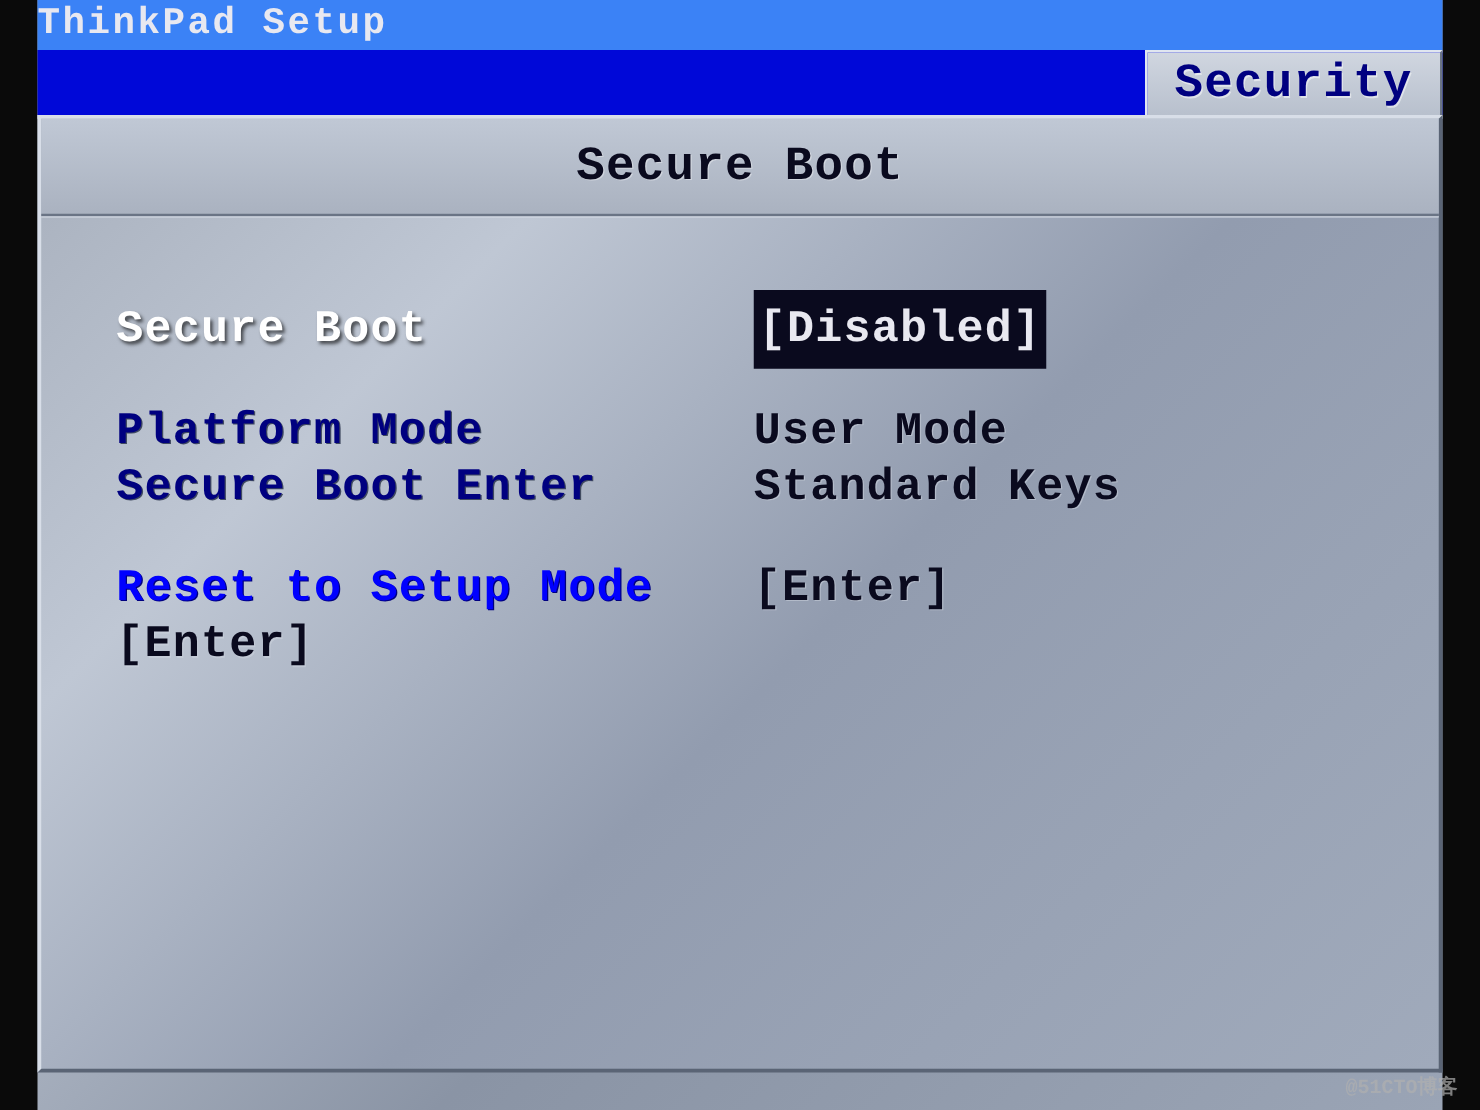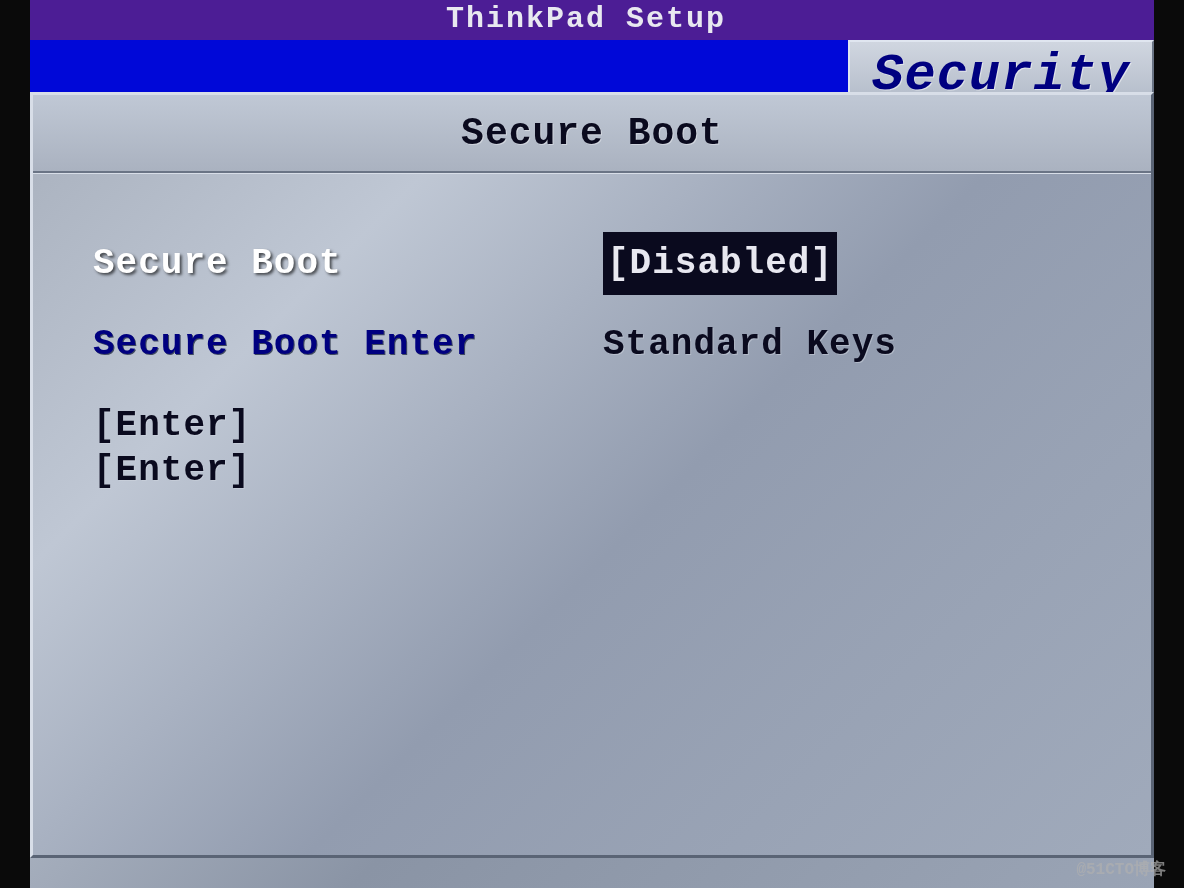--- a/index.html
+++ b/index.html
@@ -23,49 +23,48 @@
       right: 30px;
       height: 100%;
       background: linear-gradient(135deg, #9fa8b5 0%, #b8c0cd 30%, #8a94a5 60%, #9aa4b5 100%);
     }
     .title-bar {
       position: absolute;
       top: 0;
       left: 30px;
       right: 30px;
       height: 40px;
-      background: #4c1d95;
+      background: #3b82f6;
       color: #e8e8f0;
       font-size: 30px;
       letter-spacing: 2px;
-      text-align: center;
+      text-align: left;
       padding-right: 12px;
       padding-top: 2px;
     }
     .tab-area {
       position: absolute;
       top: 40px;
       left: 30px;
       right: 30px;
       height: 52px;
       background: #0008d8;
       display: flex;
       justify-content: flex-end;
     }
     .tab {
       background: linear-gradient(180deg, #d0d6e0 0%, #b8c0cd 100%);
       color: #000080;
-      font-size: 52px;
+      font-size: 38px;
       letter-spacing: 1px;
       padding: 4px 22px;
       border-top: 2px solid #e0e6f0;
       border-left: 2px solid #e0e6f0;
       border-right: 2px solid #6a7485;
       text-shadow: 1px 1px 0 #ffffff80;
-      font-style: italic;
     }
     .main-panel {
       position: absolute;
       top: 92px;
       left: 30px;
       right: 30px;
       bottom: 30px;
       background: linear-gradient(135deg, #a8b0bd 0%, #bfc7d4 25%, #929caf 55%, #a0aabb 100%);
       border: 3px solid #888;
       border-top-color: #d8dee8;
@@ -160,29 +159,34 @@
 
   <div class="content">
 
     <div class="row selected">
       <span class="label">Secure Boot</span>
       <span class="value"><span class="value-pill">[Disabled]</span></span>
     </div>
 
     <div class="gap"></div>
 
+    <div class="row info">
+      <span class="label">Platform Mode</span>
+      <span class="value">User Mode</span>
+    </div>
 
     <div class="row info">
       <span class="label">Secure Boot Enter</span>
       <span class="value">Standard Keys</span>
     </div>
 
     <div class="gap"></div>
 
     <div class="row action">
+      <span class="label">Reset to Setup Mode</span>
       <span class="value">[Enter]</span>
     </div>
 
     <div class="row action">
       <span class="value">[Enter]</span>
     </div>
 
   </div>
 </div>
 

